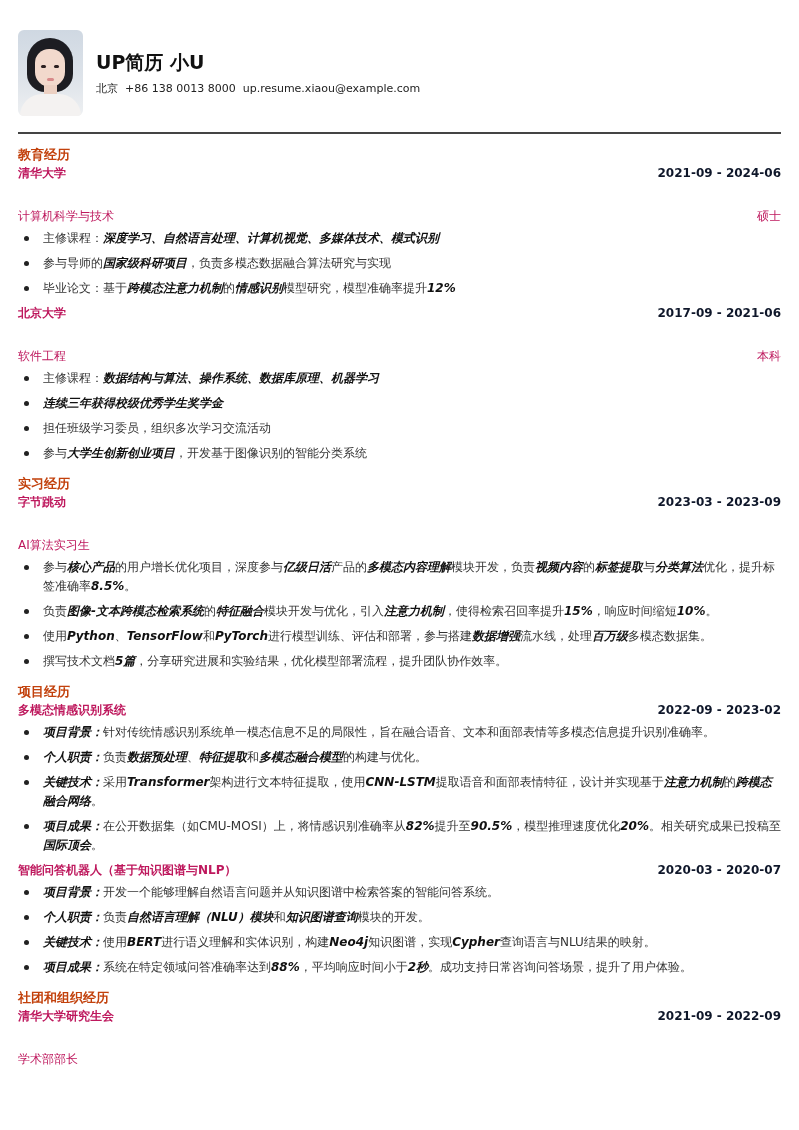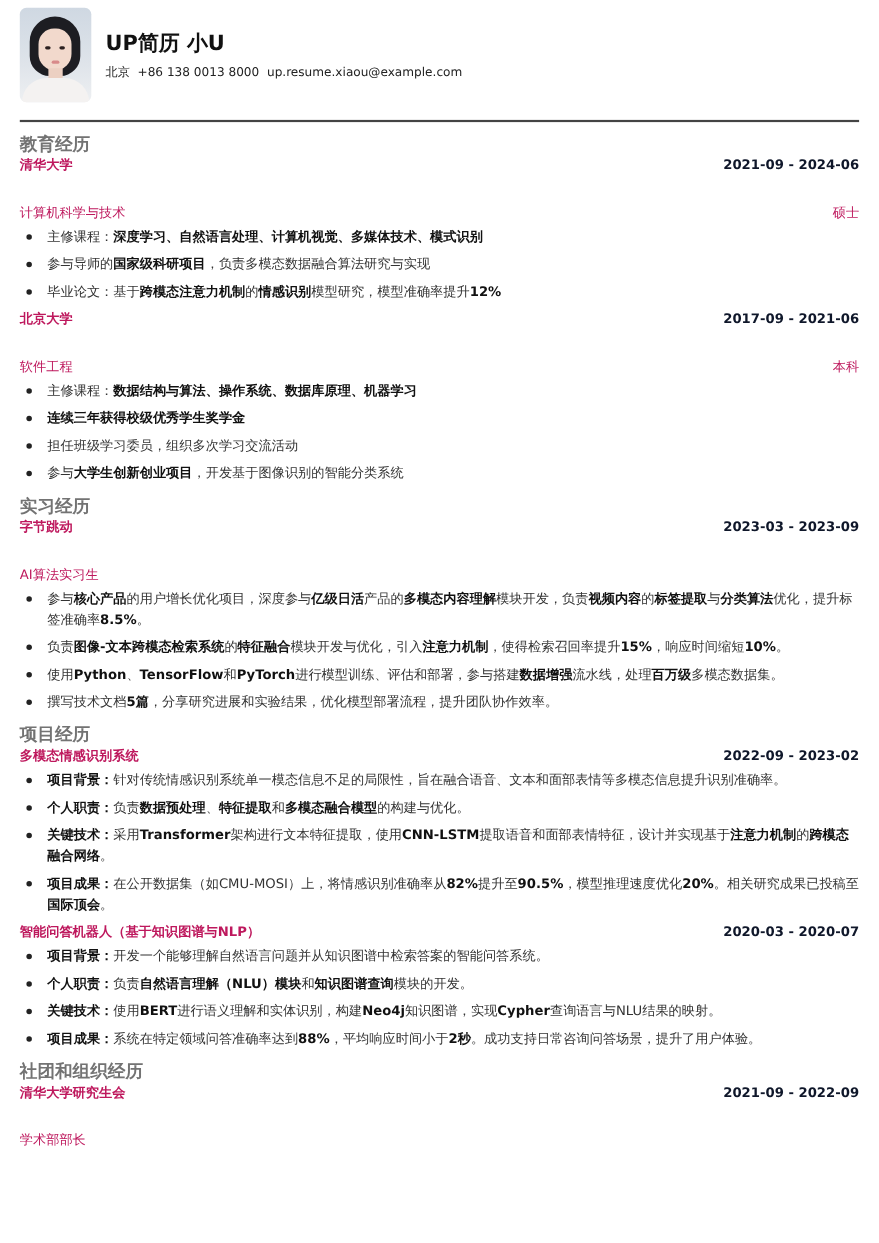--- a/index.html
+++ b/index.html
@@ -3,21 +3,21 @@
 <meta charset="utf-8">
 <style>
   * { margin: 0; padding: 0; box-sizing: border-box; }
   html, body { width: 799px; height: 1130px; background: #ffffff; overflow: hidden; }
   body {
     font-family: "DejaVu Sans", "Liberation Sans", sans-serif;
     color: #222222;
     font-size: 12px;
     line-height: 1.5;
   }
-  .page { position: relative; width: 799px; height: 1130px; padding: 7px 18px 0 18px; }
+  .page { position: relative; width: 799px; height: 1130px; padding: 30px 18px 0 18px; }
 
   
   .header { display: flex; align-items: center; height: 86px; }
   .avatar {
     width: 65px; height: 86px; border-radius: 6px; overflow: hidden;
     background: linear-gradient(180deg, #cfd8e2 0%, #dfe4ea 60%, #eef0f2 100%);
     position: relative; flex-shrink: 0;
   }
   .avatar .hair {
     position: absolute; left: 9px; top: 8px; width: 46px; height: 54px;
@@ -37,34 +37,34 @@
     background: #f4f2f1; border-radius: 22px 22px 0 0;
   }
   .head-info { margin-left: 13px; }
   .name { font-size: 19px; font-weight: bold; color: #111; line-height: 26px; }
   .contacts { font-size: 11px; color: #222; margin-top: 6px; display: flex; gap: 7px; }
 
   .divider { height: 1.5px; background: #444; margin-top: 16px; }
 
   
   .section { margin-top: 12px; }
-  .section-title { font-size: 16px; font-weight: bold; color: #737373; line-height: 18px; font-family: Liberation Mono, monospace; }
+  .section-title { font-size: 13px; font-weight: bold; color: #c2410c; line-height: 18px; }
   .entry-head { display: flex; justify-content: space-between; line-height: 18px; }
   .entry-title { font-weight: bold; color: #be185d; }
   .entry-date { font-weight: bold; color: #0f172a; }
   .entry-sub { display: flex; justify-content: space-between; line-height: 18px; color: #be185d; margin-top: 25px; }
   ul.bullets { list-style: none; margin-top: 4px; }
   ul.bullets li {
     position: relative; padding-left: 25px; line-height: 19px; margin-bottom: 6px; color: #333;
   }
   ul.bullets li::before {
     content: ""; position: absolute; left: 6px; top: 7px; width: 5px; height: 5px;
     border-radius: 50%; background: #222;
   }
-  ul.bullets li b { color: #111; }
+  ul.bullets li b { color: #111; font-style: italic; }
   .entry { margin-top: 0; }
   .entry + .entry { margin-top: 4px; }
   .summary { color: #333; line-height: 24px; }
 </style>
 </head>
 <body>
 
 <div class="page">
 
   <div class="header">

